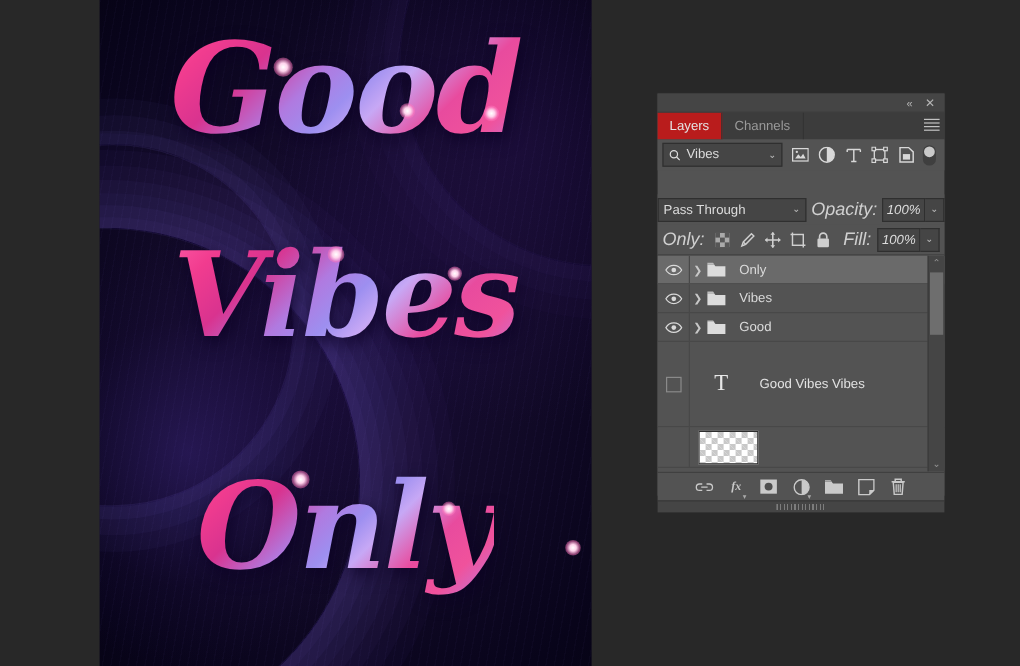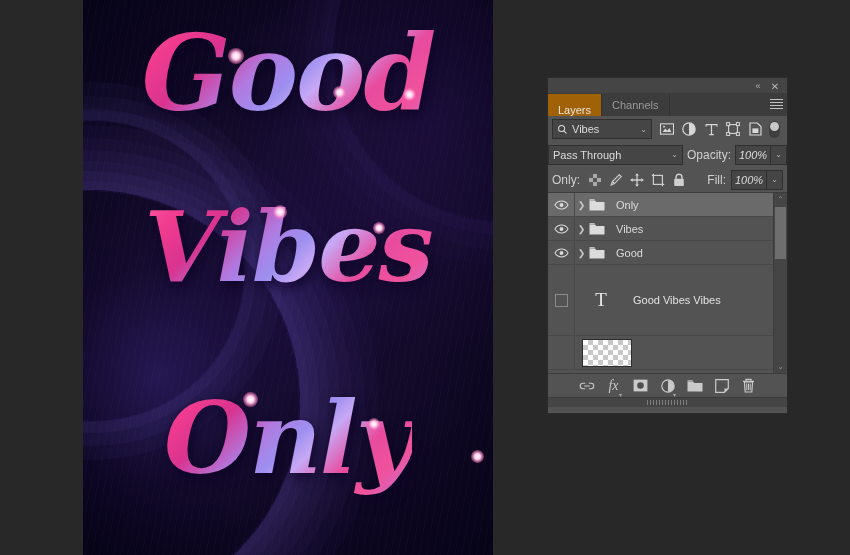--- a/index.html
+++ b/index.html
@@ -90,43 +90,43 @@
   }
   .topbtn { position:absolute; top:2px; width:14px; height:12px; cursor:pointer;
             display:flex; align-items:center; justify-content:center; color:#b6b6b6; font-size:9px; }
   #collapse-btn { right: 22px; }
   #close-btn { right: 5px; font-size: 10px; }
 
   
   #panel-tabs { position: relative; height: 22px; background: #3c3c3c; display: flex; align-items: stretch; }
   .tab { padding: 0 10px; display: flex; align-items: center; font-size: 11px; color: #9a9a9a; cursor: pointer;
          border-right: 1px solid #333; }
-  .tab.active { background: #a16207; color: #e4e4e4; align-items: flex-end; }
+  .tab.active { background: #b91c1c; color: #e4e4e4; }
   #panel-menu-btn { position: absolute; right: 4px; top: 5px; width: 13px; height: 11px; cursor: pointer; }
   #panel-menu-btn i { display:block; height:1px; background:#c2c2c2; margin-bottom:2px; }
 
   
   #filter-row { height: 26px; display: flex; align-items: center; padding: 0 4px; gap: 0px; background:#535353; }
   #kind-select {
     width: 90px; height: 18px; background: #454545; border: 1px solid #2f2f2f;
     display: flex; align-items: center; padding: 0 4px; color: #dcdcdc; font-size: 11px; cursor: pointer;
     position: relative;
   }
   #kind-select .chev { position:absolute; right: 4px; color:#b4b4b4; font-size: 8px; }
   .filt-icons { display:flex; align-items:center; margin-left: 5px; gap: 2px; }
   .filt-icon { width: 20px; height: 20px; display:flex; align-items:center; justify-content:center; cursor:pointer; color:#d8d8d8; }
   #filter-toggle { margin-left: 4px; width: 11px; height: 17px; background: #3f3f3f; border-radius: 6px; position: relative; cursor: pointer; }
   #filter-toggle::after { content:''; position:absolute; left:1px; top:1px; width:9px; height:9px; border-radius:50%; background:#c9c9c9; }
 
   
-  #blend-row { height: 25px; display: flex; align-items: center; padding: 0 0; gap: 4px; background:#535353; }
+  #blend-row { height: 25px; display: flex; align-items: center; padding: 0 0; gap: 4px; background:#535353;margin-top:20px; }
   #blend-select { width: 130px; height: 18px; background: #454545; border: 1px solid #2f2f2f;
                   display:flex; align-items:center; padding: 0 4px; color:#dcdcdc; cursor:pointer; position:relative; }
   #blend-select .chev { position:absolute; right:4px; color:#b4b4b4; font-size:8px; }
-  .lbl { color: #d0d0d0; font-size: 12px; }
+  .lbl { color: #d0d0d0; font-size: 15px; font-style: italic; }
   .numbox { width: 34px; height: 18px; background: #454545; border: 1px solid #2f2f2f;
             display:flex; align-items:center; justify-content:center; color:#dcdcdc; cursor:text;font-style:italic; }
   .stepper { width: 15px; height: 18px; background: #454545; border: 1px solid #2f2f2f; border-left:none;
              display:flex; align-items:center; justify-content:center; color:#b4b4b4; font-size:8px; cursor:pointer; }
 
   
   #lock-row { height: 25px; display:flex; align-items:center; padding: 0 4px; gap: 2px; background:#535353;
               border-bottom: 1px solid #3c3c3c; }
   .lock-icon { width: 19px; height: 19px; display:flex; align-items:center; justify-content:center; cursor:pointer; color:#cfcfcf; }
 
@@ -414,21 +414,21 @@
 
     <div id="panel-bottom">
       <div class="bot-icon">
         <svg width="16" height="10" viewBox="0 0 18 10">
           <path d="M7 2 H4.4 A3 3 0 0 0 4.4 8 H7" fill="none" stroke="#c9c9c9" stroke-width="1.2"></path>
           <path d="M11 2 H13.6 A3 3 0 0 1 13.6 8 H11" fill="none" stroke="#c9c9c9" stroke-width="1.2"></path>
           <line x1="6" y1="5" x2="12" y2="5" stroke="#c9c9c9" stroke-width="1.2"></line>
         </svg>
       </div>
       <div class="bot-icon">
-        <span style="font-family:'Liberation Serif',serif; font-style:italic; font-size:14px;">fx</span>
+        <span style="font-family:'Liberation Serif',serif; font-style:italic; font-size:10px;font-weight:bold;">fx</span>
         <span class="mini-chev">▾</span>
       </div>
       <div class="bot-icon">
         <svg width="15" height="13" viewBox="0 0 15 13">
           <rect x="0.6" y="0.6" width="13.8" height="11.8" fill="#cacaca"></rect>
           <circle cx="7.5" cy="6.5" r="3.3" fill="#4e4e4e"></circle>
         </svg>
       </div>
       <div class="bot-icon">
         <svg width="14" height="14" viewBox="0 0 14 14">

